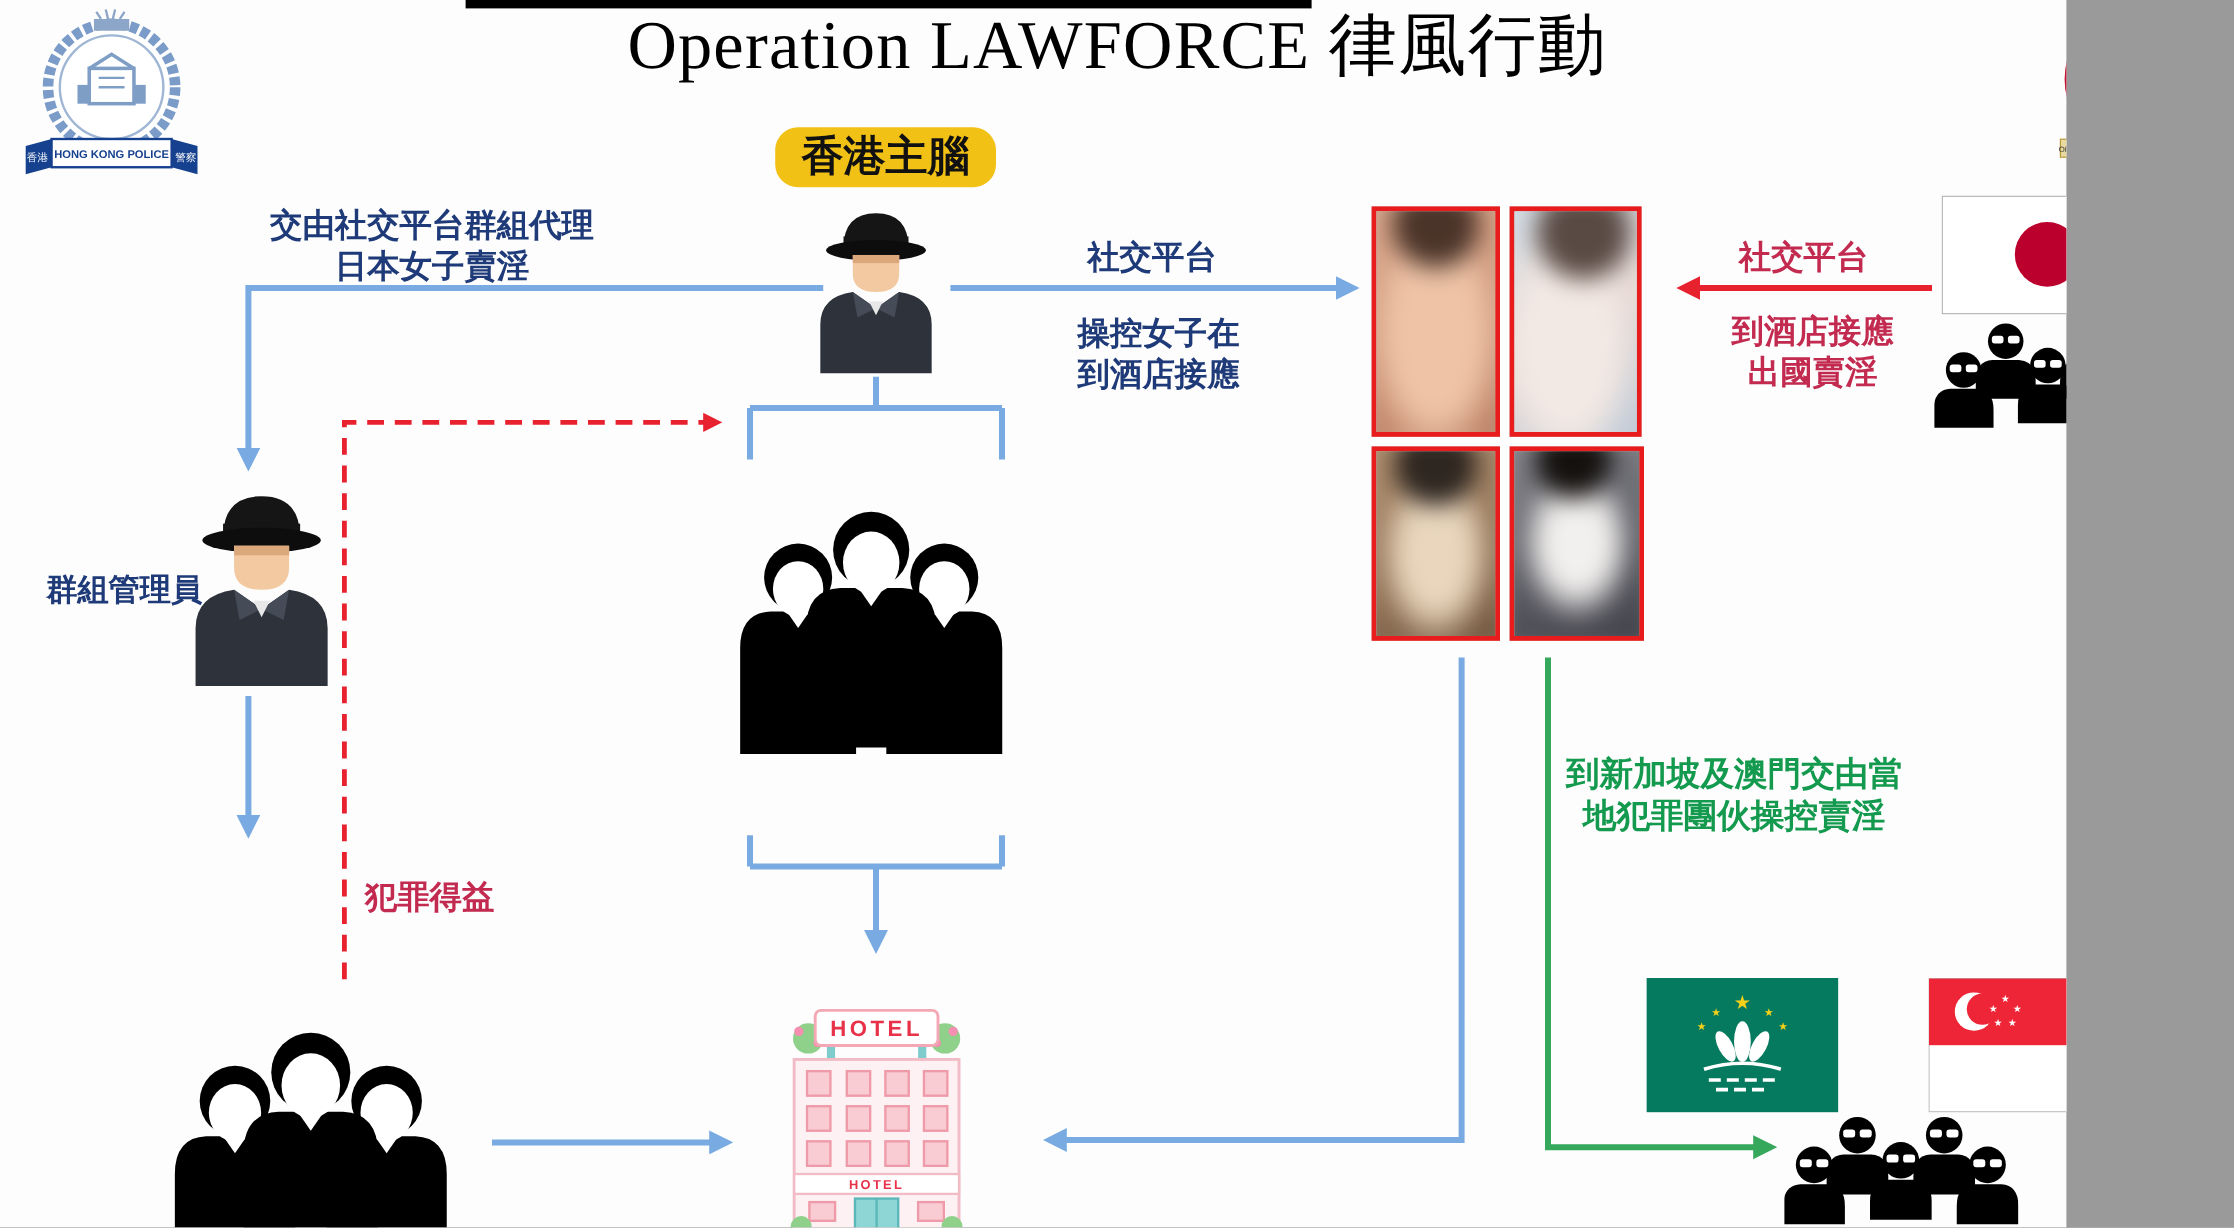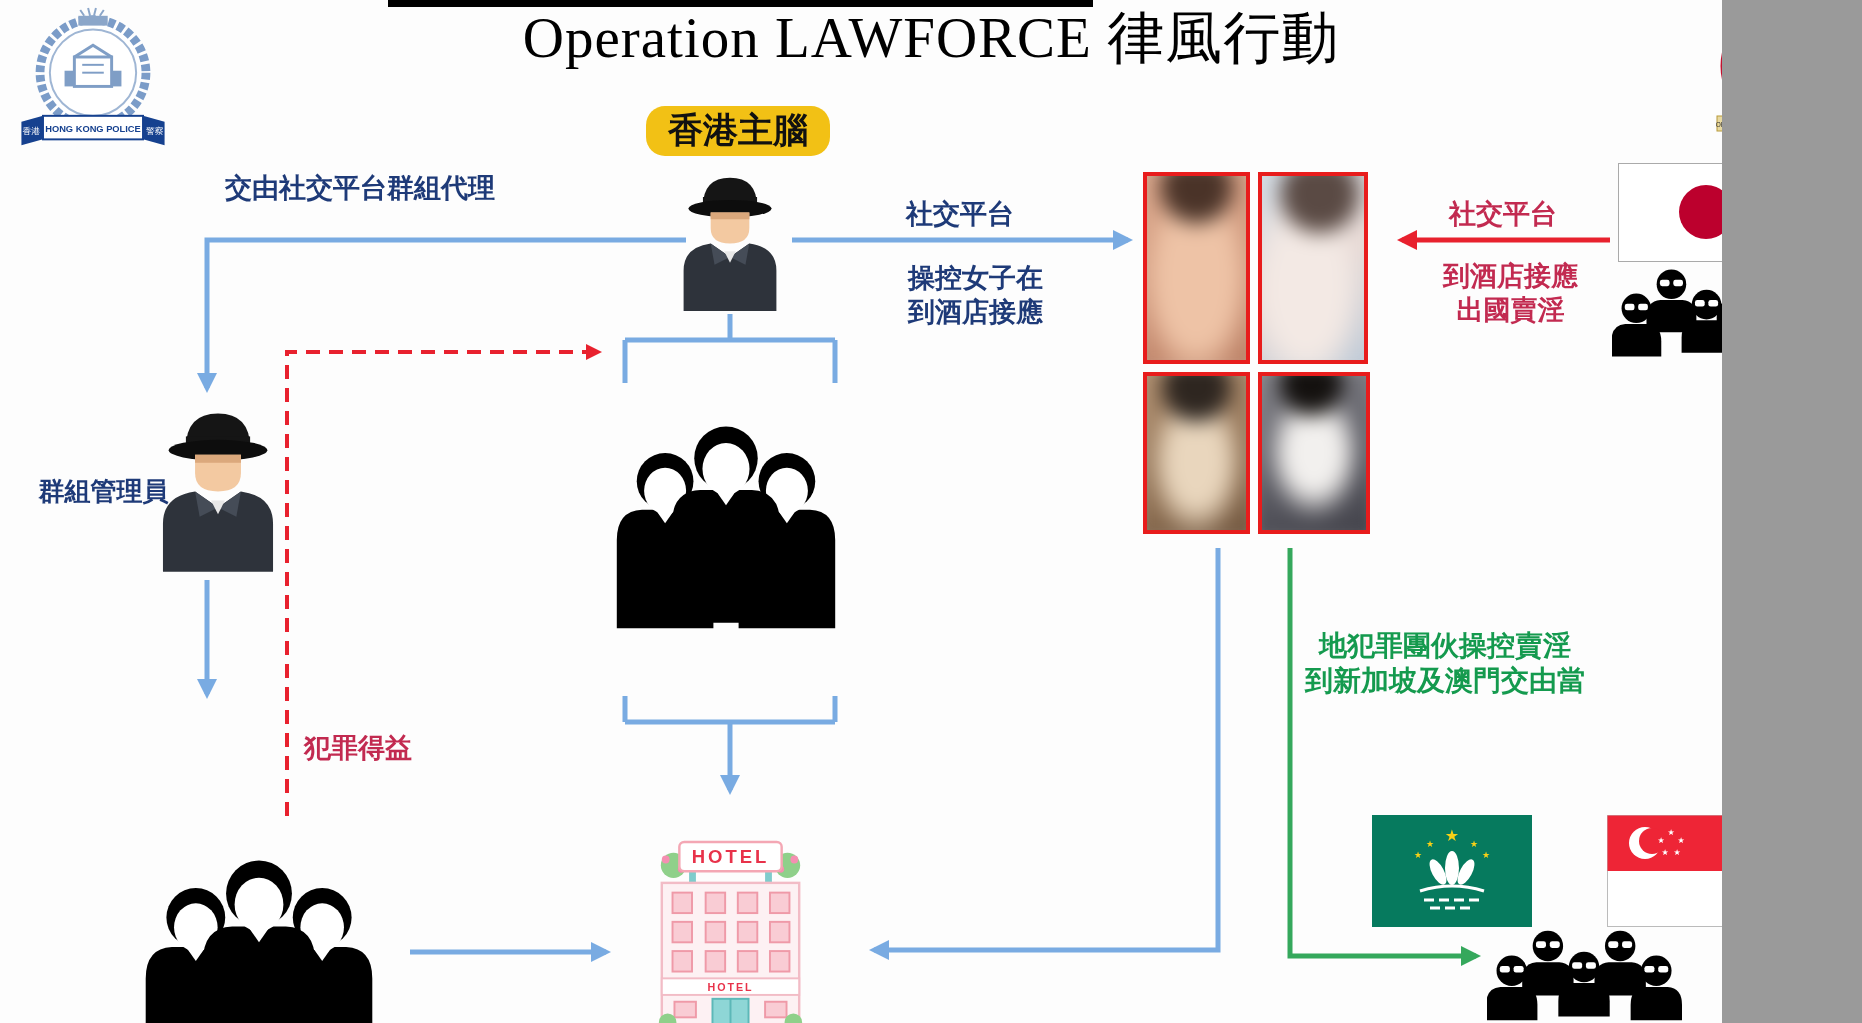--- a/index.html
+++ b/index.html
@@ -148,26 +148,27 @@
     <path d="M40,46 h40 v16 q0,16 -20,16 q-20,0 -20,-16 Z" fill="#f3c9a1"></path>
     <rect x="40" y="46" width="40" height="7" fill="#dba87c"></rect>
     <path d="M12,148 V106 Q12,82 40,78 L60,92 L80,78 Q108,82 108,106 V148 Z" fill="#2e333b"></path>
     <path d="M40,78 L60,92 L44,100 Z" fill="#454c57"></path>
     <path d="M80,78 L60,92 L76,100 Z" fill="#454c57"></path>
     <path d="M54,86 L60,98 L66,86 Z" fill="#e8e8e8"></path>
   </svg>
 
   <div class="abs lbl navy t27 z3" style="left:215px; top:172px; width:290px;">
     <div>交由社交平台群組代理</div>
+    <div>日本女子賣淫</div>
   </div>
 
   <div class="abs lbl navy t27 z3" style="left:905px; top:198px; width:110px;">
     <span>社交平台</span>
   </div>
-  <div class="abs lbl navy t27 z3" style="left:893px; top:262px; width:145px;margin-left:10px;">
+  <div class="abs lbl navy t27 z3" style="left:893px; top:262px; width:145px;">
     <div>操控女子在</div>
     <div>到酒店接應</div>
   </div>
 
   <div class="photo" style="left:1143px; top:172px; width:107px; height:192px;">
       <div class="blur p1"></div>
     </div>
   <div class="photo" style="left:1258px; top:172px; width:110px; height:192px;">
       <div class="blur p2"></div>
     </div>
@@ -259,22 +260,22 @@
       <ellipse cy="9" rx="20" ry="22" fill="#fff"></ellipse>
       <path d="M-9,27 L0,40 L9,27 Z" fill="#fff"></path>
     </g>
   </svg>
 
   <div class="abs lbl crimson t27 z3" style="left:298px; top:732px; width:120px;">
     <span>犯罪得益</span>
   </div>
 
   <div class="abs lbl greent t28 z3" style="left:1295px; top:628px; width:300px;">
+    <div>到新加坡及澳門交由當</div>
     <div>地犯罪團伙操控賣淫</div>
-    <div>到新加坡及澳門交由當</div>
   </div>
 
   <svg class="abs z2" viewBox="0 0 185 195" style="left:638px; top:840px; width:185px; height:190px;">
     <circle cx="34" cy="26" r="13" fill="#8fd08a"></circle>
     <circle cx="26" cy="20" r="4" fill="#f48fb1"></circle>
     <circle cx="42" cy="30" r="3.5" fill="#f48fb1"></circle>
     <circle cx="151" cy="26" r="13" fill="#8fd08a"></circle>
     <circle cx="158" cy="20" r="4" fill="#f48fb1"></circle>
     <circle cx="144" cy="30" r="3.5" fill="#f48fb1"></circle>
     <rect x="50" y="28" width="7" height="16" fill="#7ecccc"></rect>

